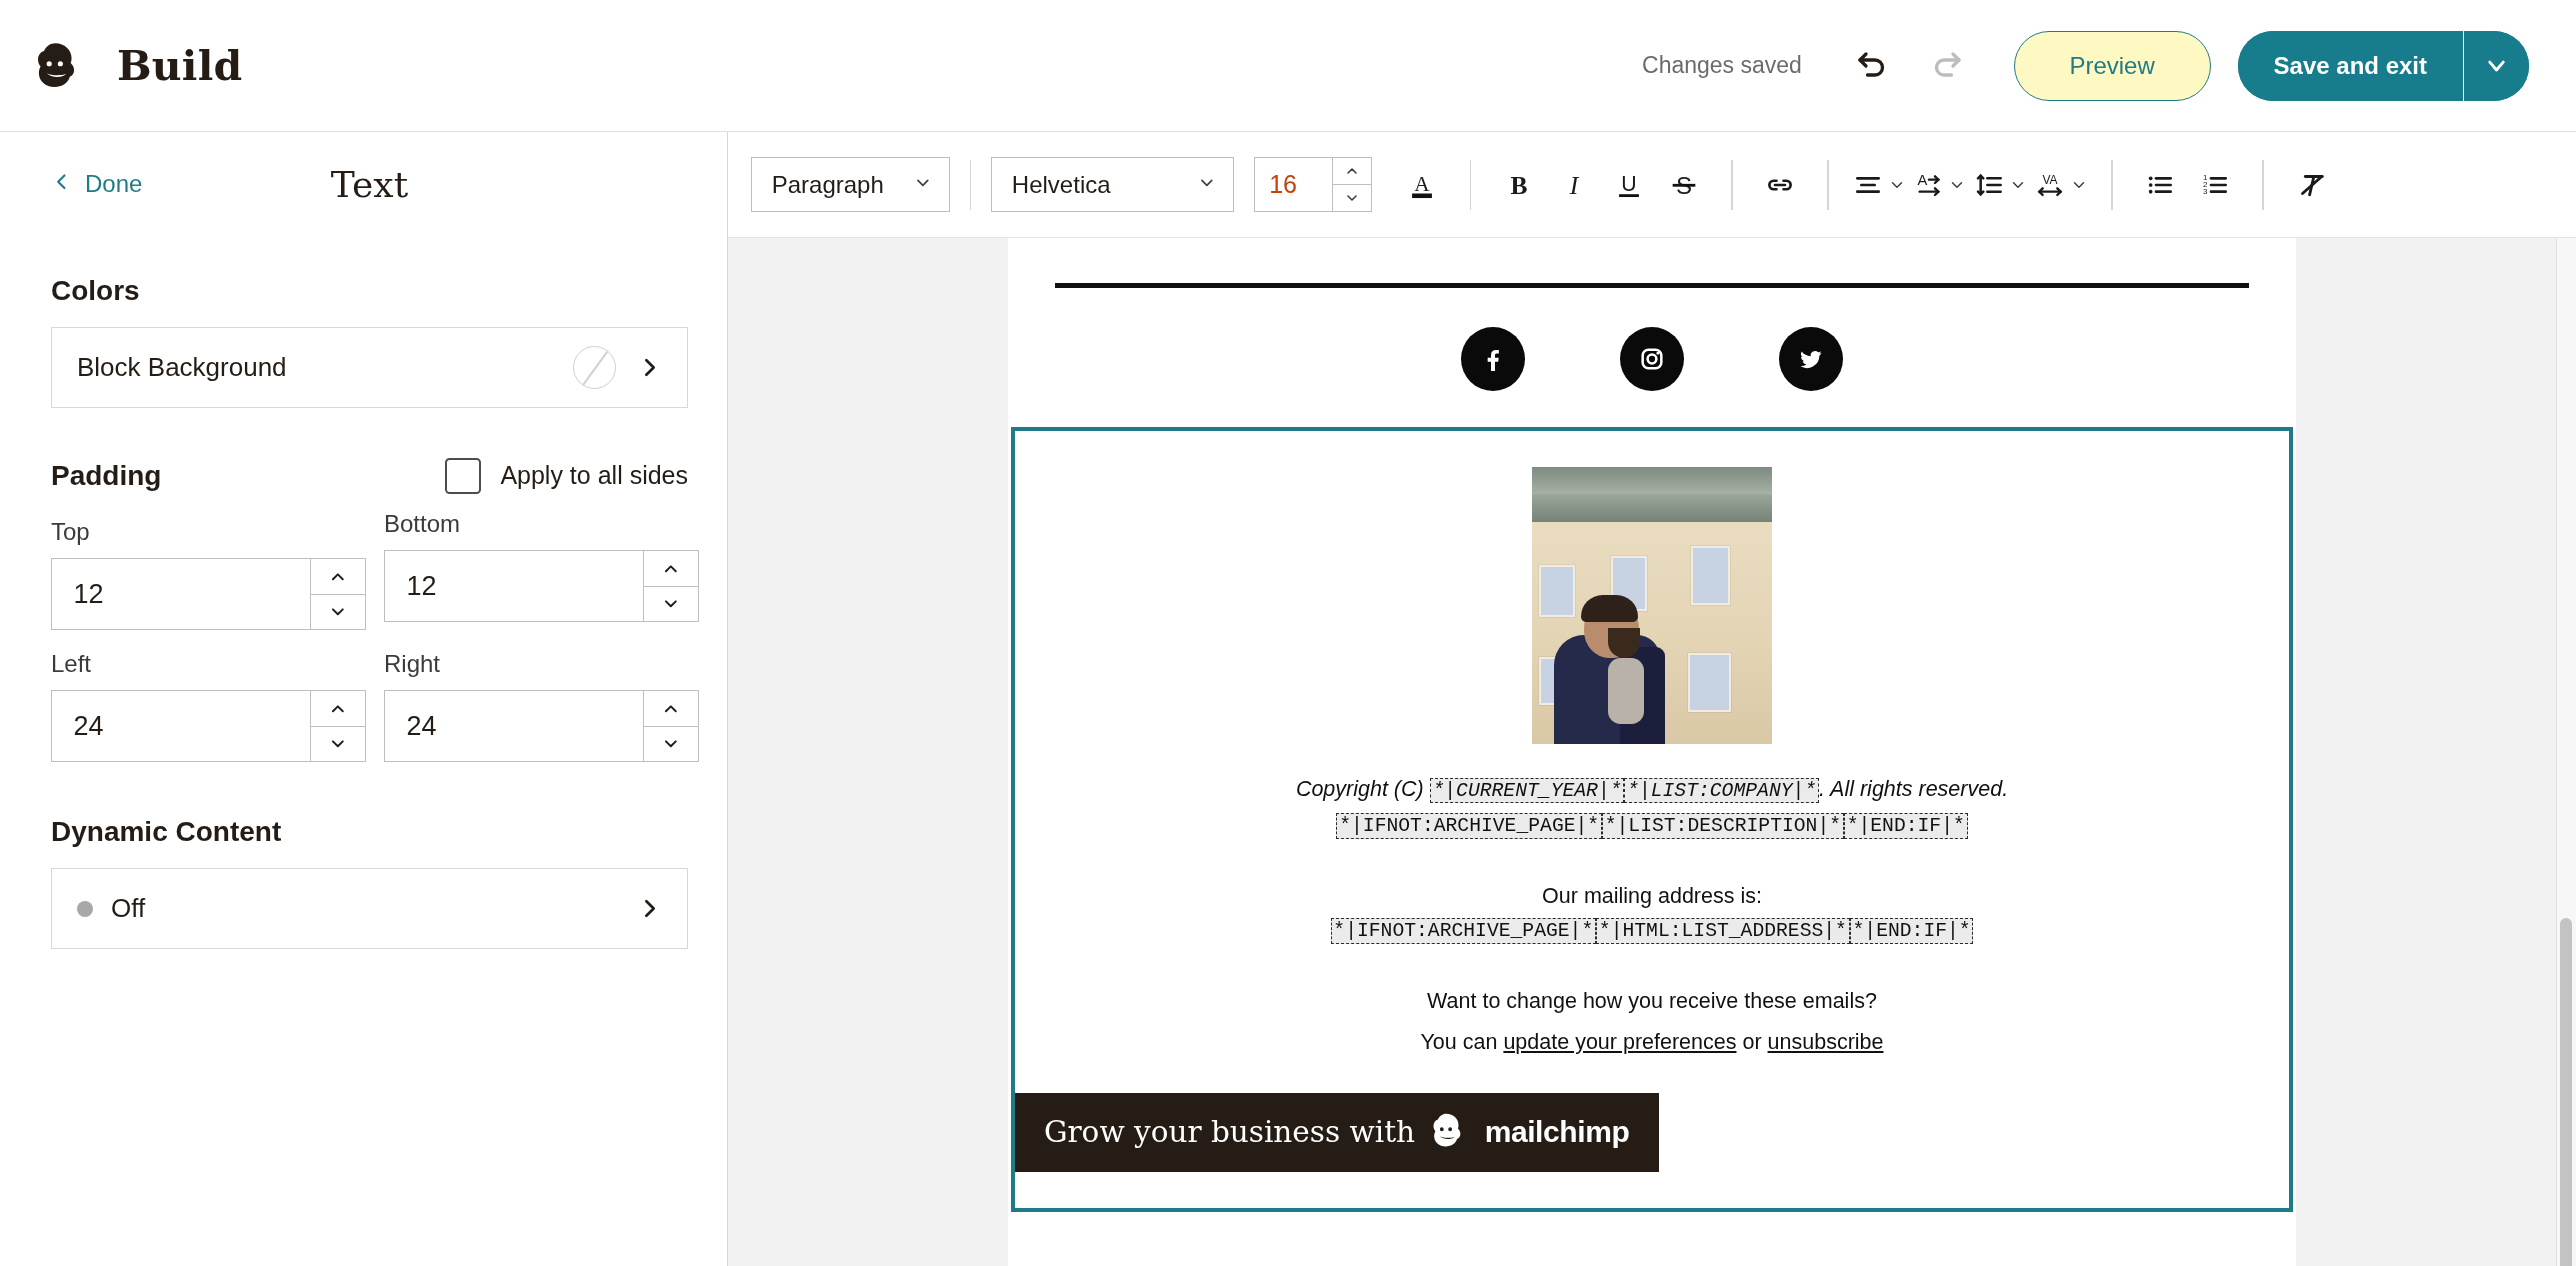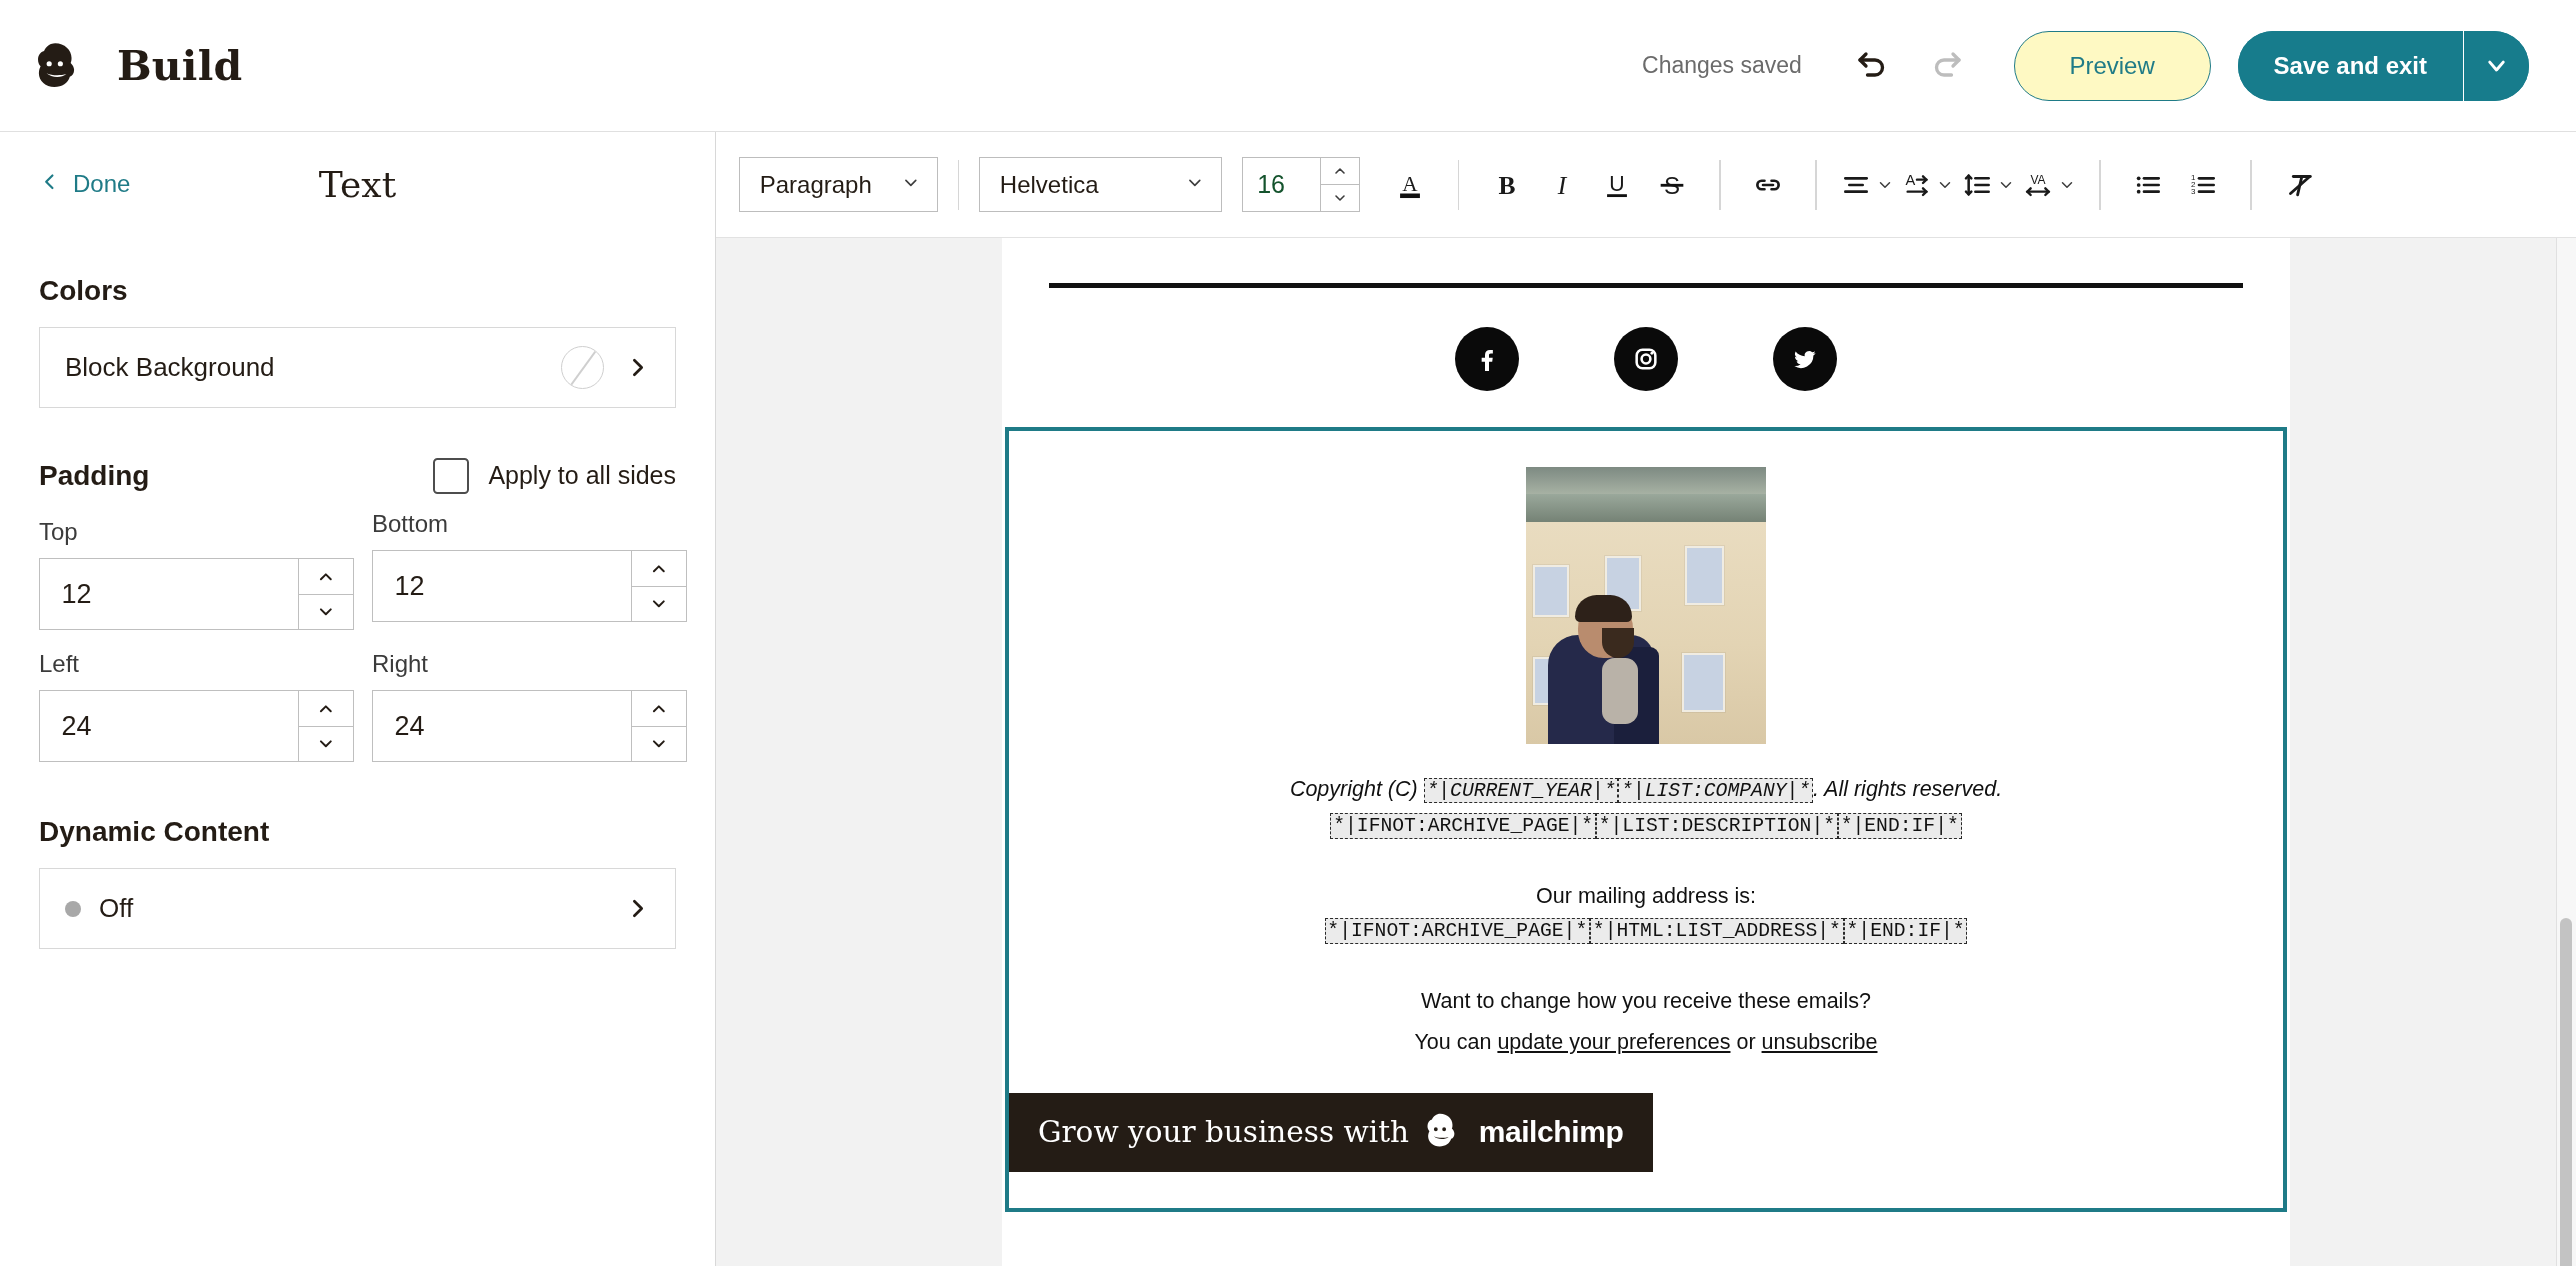--- a/index.html
+++ b/index.html
@@ -58,21 +58,21 @@
     cursor: pointer; display: flex; align-items: center;
     font-family: "Liberation Sans", sans-serif;
   }
   #save-exit-caret {
     background: #177c8c; border: none; border-left: 1.8px solid #ffffff;
     width: 66px; display: flex; align-items: center; justify-content: center;
     cursor: pointer; color: #fff;
   }
 
   
-  #body { flex: 1; display: flex; min-height: 0; }
+  #body { flex: 1; display: flex; min-height: 0; padding-left: 12px; }
 
   
   #sidebar {
     width: 716px; flex: 0 0 716px;
     background: #fff; border-right: 1.8px solid #d8d8d8;
     display: flex; flex-direction: column;
     position: relative;
   }
   #sidebar-head {
     height: 104px; display: flex; align-items: center; position: relative;
@@ -175,21 +175,21 @@
   #tb-paragraph { width: 199px; }
   #tb-font { width: 243px; }
   .tb-select .cap { flex: 1; white-space: nowrap; }
   .tb-sep { width: 1.8px; height: 50px; background: #d6d6d6; margin: 0 19.7px; flex: 0 0 1.8px; }
   #tb-size {
     height: 55px; border: 1.8px solid #bdbdbd; display: flex; background: #fff; width: 118px;
     margin-left: 19.7px;
   }
   #tb-size input {
     flex: 1; border: none; outline: none; font-size: 25px; padding: 0 14.3px;
-    font-family: "Liberation Sans", sans-serif; color: #14532d; min-width: 0;
+    font-family: "Liberation Sans", sans-serif; color: #c2410c; min-width: 0;
   }
   #tb-size .stk { width: 39px; display: flex; flex-direction: column; border-left: 1.8px solid #bdbdbd; }
   #tb-size .stk button { flex: 1; background: #fff; border: none; cursor: pointer;
     display: flex; align-items: center; justify-content: center; }
   #tb-size .stk button:first-child { border-bottom: 1.8px solid #bdbdbd; }
   .tb-btn {
     width: 55px; height: 55px; background: none; border: none; cursor: pointer;
     display: flex; align-items: center; justify-content: center; flex: 0 0 auto;
   }
   .tb-btn-caret { display: flex; align-items: center; background: none; border: none; cursor: pointer;

